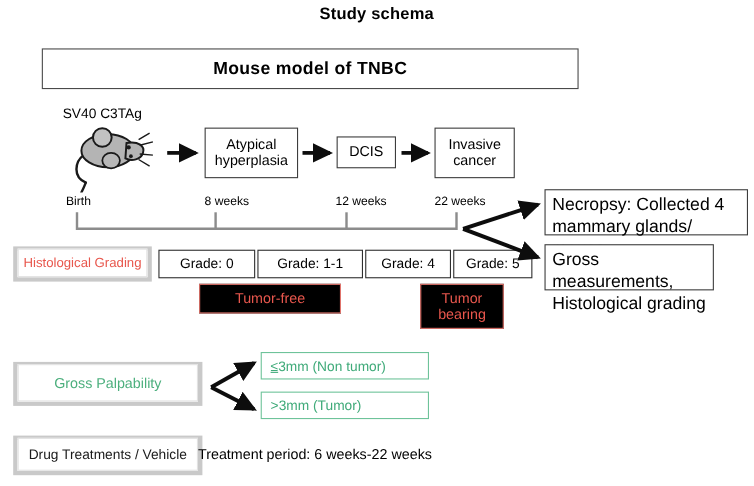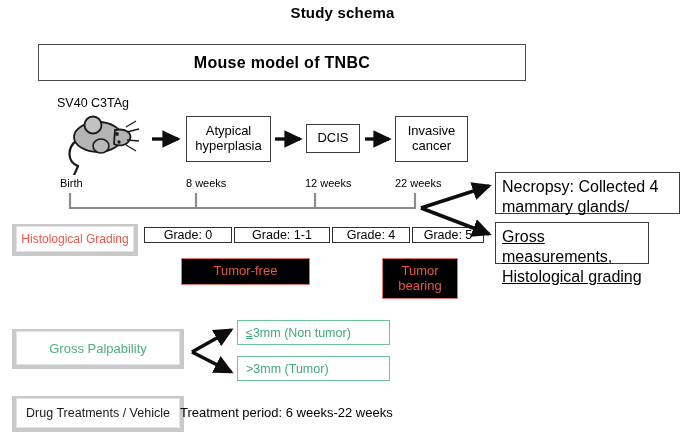--- a/index.html
+++ b/index.html
@@ -39,21 +39,21 @@
 
   
   .tl-label{font-size:11px;position:absolute;white-space:nowrap;}
 
   
   .rbox{
     border:1.4px solid #3d3d3d;background:#fff;
     font-size:16px;line-height:1.25;padding:4px 6px;
   }
   .rb-necropsy{left:495px;top:172px;width:185px;height:42px;}
-  .rb-gross   {left:495px;top:222px;width:154px;height:42px;text-decoration:underline;}
+  .rb-gross   {left:495px;top:222px;width:154px;height:42px;}
 
   
   .frame{
     border:4px solid #c9c9c9;background:#c9c9c9;
     display:flex;align-items:flex-end;justify-content:center;
   }
   .frame > .inner{
     background:#fff;border:1px solid #e2e2e2;
     width:100%;height:100%;
     display:flex;align-items:center;justify-content:center;
@@ -61,21 +61,21 @@
   }
   .lbl-hist{left:12px;top:224px;width:126px;height:32px;}
   .lbl-hist .inner{color:#e8574d;}
   .lbl-palp{left:12px;top:329px;width:172px;height:40px;}
   .lbl-palp .inner{color:#4caf7d;font-size:13px;}
   .lbl-drug{left:12px;top:396px;width:172px;height:36px;}
   .lbl-drug .inner{color:#1a1a1a;font-size:12.5px;}
 
   
   .gbox{
-    border:1.4px solid #2f2f2f;background:#fff;height:16px;
+    border:1.4px solid #2f2f2f;background:#fff;height:26px;
     display:flex;align-items:center;justify-content:center;
     font-size:12.5px;
   }
   .g0{left:144px;top:227px;width:88px;}
   .g1{left:234px;top:227px;width:96px;}
   .g4{left:332px;top:227px;width:78px;}
   .g5{left:412px;top:227px;width:72px;}
 
   
   .redbox{

